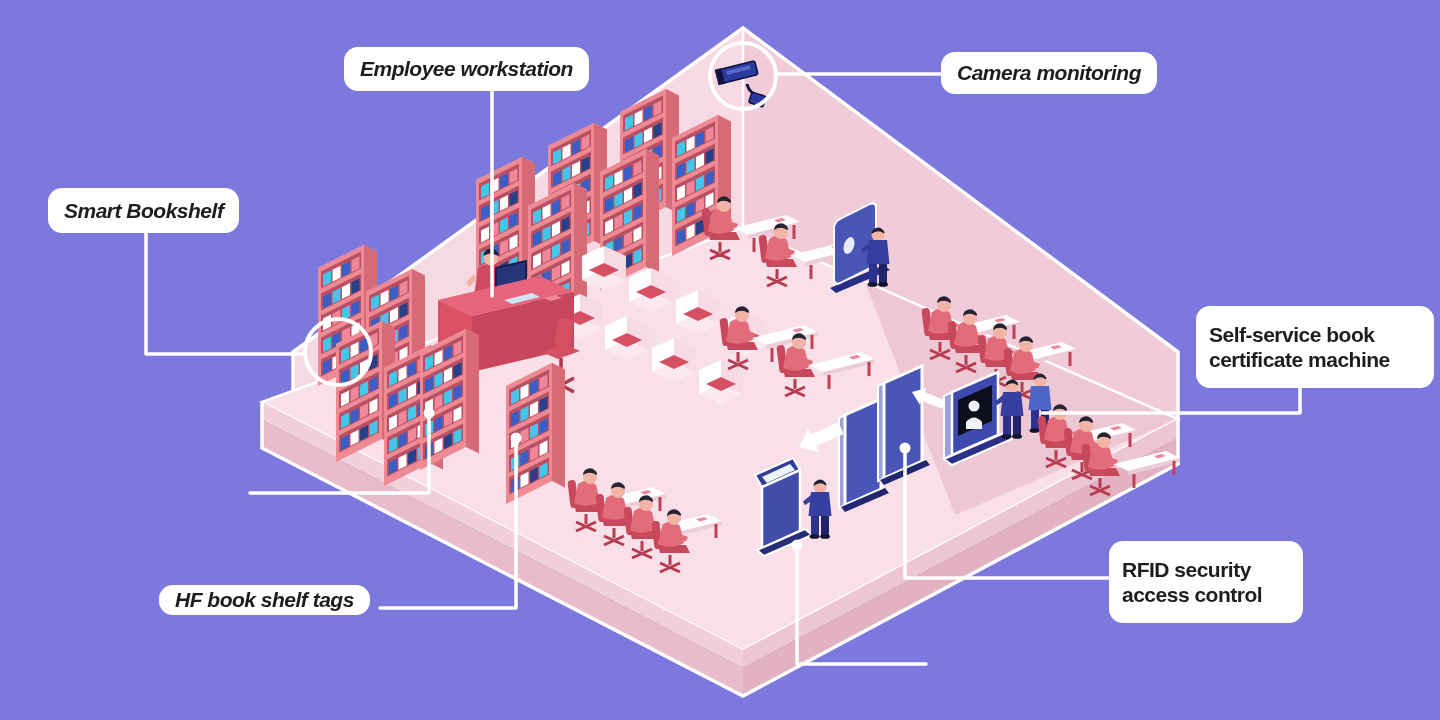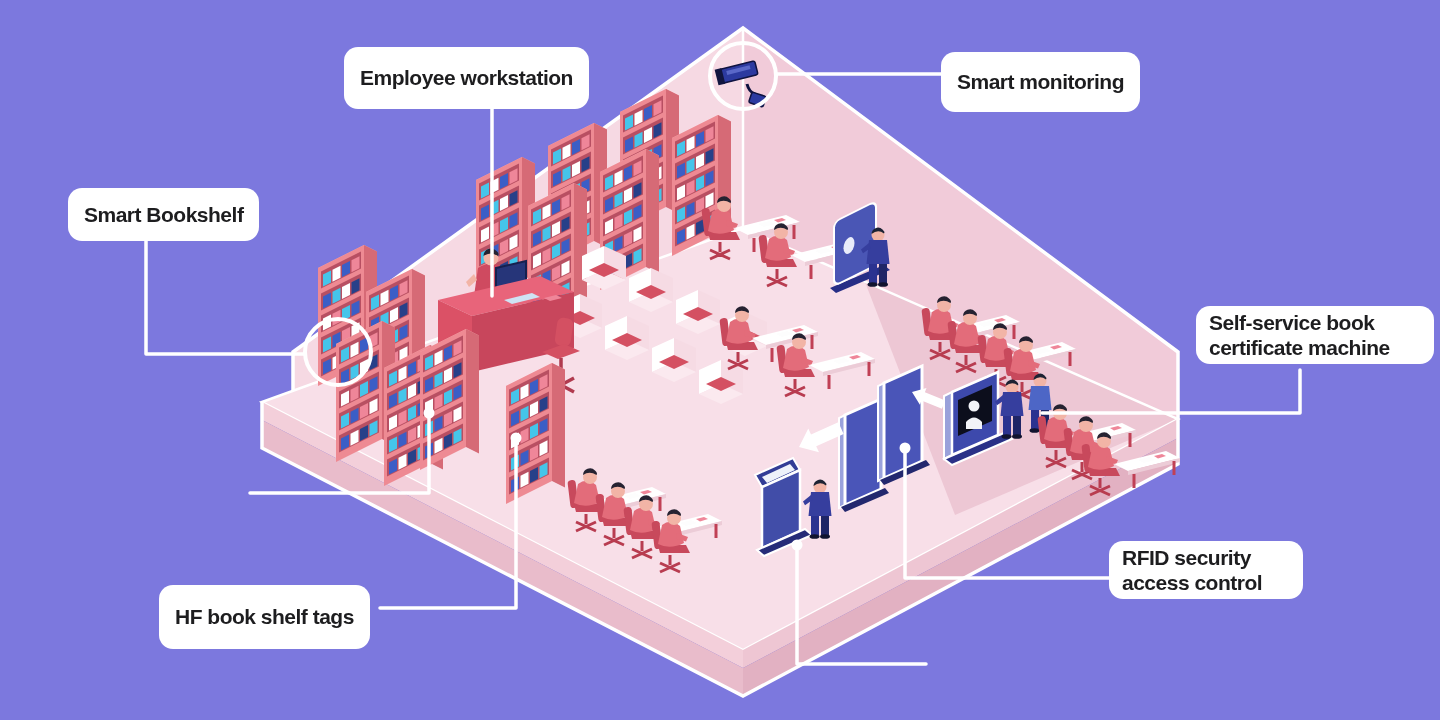--- a/index.html
+++ b/index.html
@@ -1,22 +1,22 @@
 <!DOCTYPE html>
 <html><head>
 <meta charset="utf-8">
 <style>
   html,body{margin:0;padding:0;background:#7c78de;}
   .stage{position:relative;width:1440px;height:720px;overflow:hidden;
          font-family:"Liberation Sans",sans-serif;background:#7c78de;}
   .stage svg{position:absolute;left:0;top:0;}
   .callout{position:absolute;background:#ffffff;border-radius:14px;color:#1d1d1f;
            font-weight:700;font-size:21px;letter-spacing:-0.5px;z-index:5;}
-  .one{display:flex;align-items:center;padding:9px 16px;white-space:nowrap;}
-  .two{padding:4px 13px;line-height:25px;}
+  .one{display:flex;align-items:center;padding:0 16px;white-space:nowrap;font-style:italic;}
+  .two{padding:16px 13px;line-height:25px;}
 </style>
 </head>
 <body>
 
 <div class="stage">
 
 <svg width="1440" height="720" viewBox="0 0 1440 720">
   <defs>
 
     <g id="shelf">
@@ -272,25 +272,25 @@
   <g fill="#ffffff">
     <circle cx="429" cy="413" r="5.5"></circle>
     <circle cx="516" cy="438" r="5.5"></circle>
     <circle cx="905" cy="448" r="5.5"></circle>
     <circle cx="797" cy="545" r="5.5"></circle>
   </g>
 </svg>
 
 <div class="callout one" style="left:344px;top:47px;height:44px;">Employee workstation</div>
 
-<div class="callout one" style="left:941px;top:52px;height:42px;">Smart monitoring</div>
-
-<div class="callout one" style="left:48px;top:188px;height:35px;margin-left:20px;">Smart Bookshelf</div>
+<div class="callout one" style="left:941px;top:52px;height:42px;">Camera monitoring</div>
+
+<div class="callout one" style="left:48px;top:188px;height:45px;">Smart Bookshelf</div>
 
 <div class="callout two" style="left:1196px;top:306px;width:212px;">Self-service book certificate machine</div>
 
 
-<div class="callout one" style="left:159px;top:585px;height:46px;">HF book shelf tags</div>
+<div class="callout one" style="left:159px;top:585px;height:30px;">HF book shelf tags</div>
 
 <div class="callout two" style="left:1109px;top:541px;width:168px;">RFID security access control</div>
 
 
 </div>
 
 </body></html>

